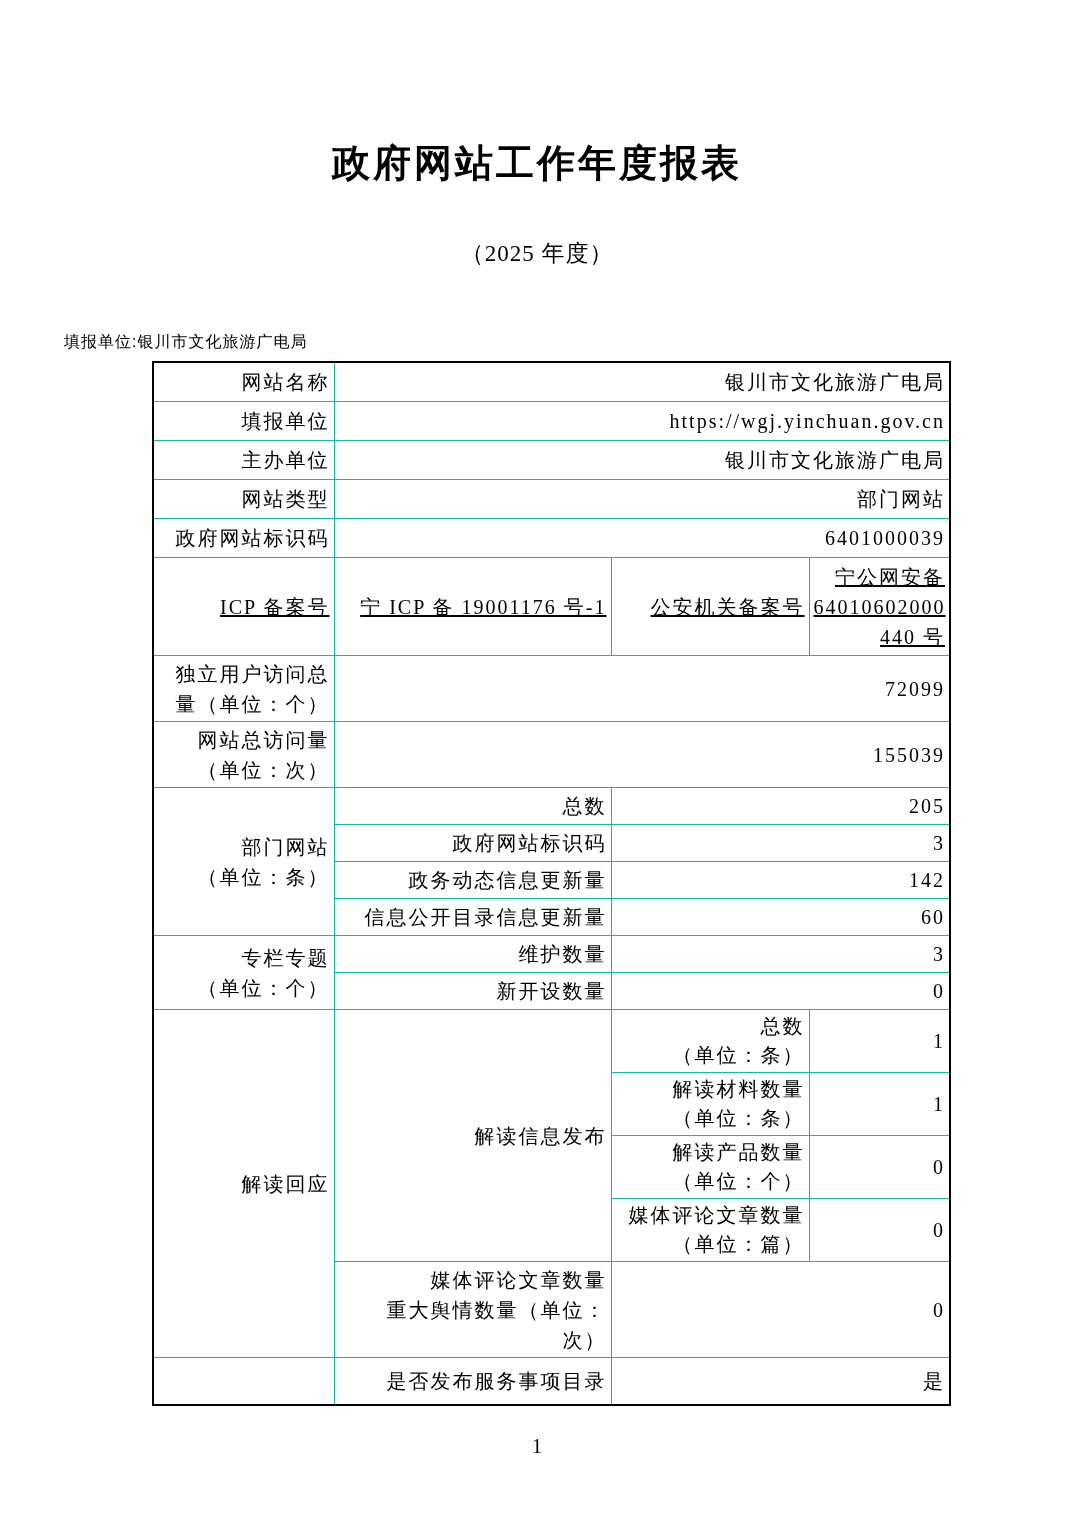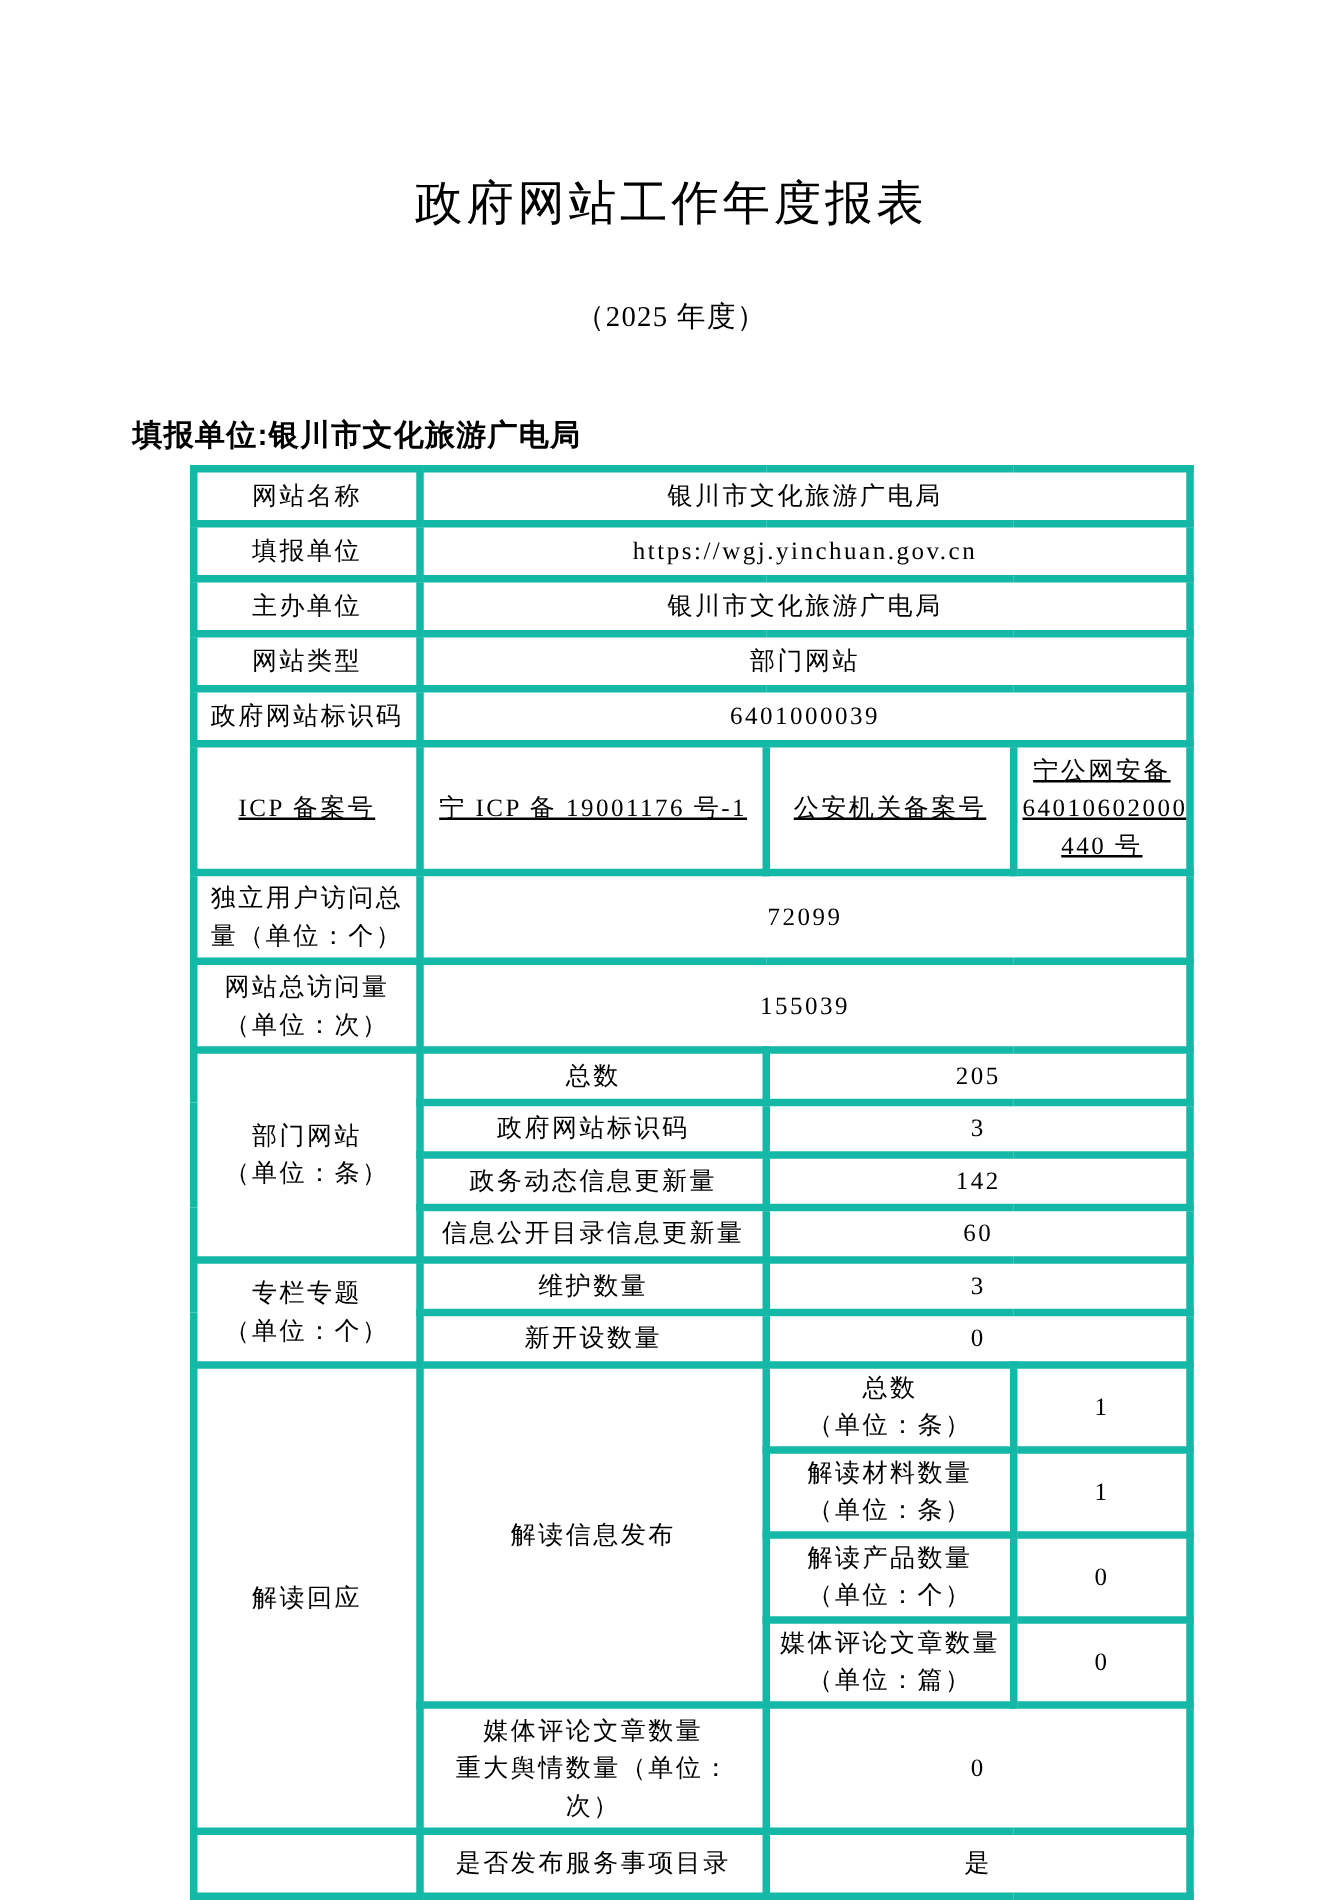--- a/index.html
+++ b/index.html
@@ -5,49 +5,49 @@
   html,body { margin:0; padding:0; }
   body {
     width:1074px; height:1520px; background:#ffffff; color:#000;
     font-family:"Liberation Serif","DejaVu Serif",serif;
     overflow:hidden;
   }
   .doc-title {
     padding-top:140px;
     text-align:center;
     font-family:"Liberation Sans","DejaVu Sans",sans-serif;
-    font-weight:400;
+    font-weight:700;
     font-size:38px;
     letter-spacing:3px;
     line-height:46px;
   }
   .doc-subtitle {
     margin-top:54px;
     text-align:center;
     font-size:23px;
     letter-spacing:1px;
     line-height:28px;
   }
   .reporting-unit {
-    margin:64px 0 8px 106px;
+    margin:64px 0 8px 64px;
     font-family:"Liberation Sans","DejaVu Sans",sans-serif;
-    font-weight:700;
-    font-size:24px;
+    font-weight:400;
+    font-size:16px;
     letter-spacing:1px;
   }
   table.report {
     margin-left:152px;
     width:797px;
     border-collapse:collapse;
     table-layout:fixed;
     border:2px solid #000;
   }
   table.report td {
-    border:6px solid #14b8a6;
-    text-align:center;
+    border:1px solid #14b8a6;
+    text-align:right;
     vertical-align:middle;
     font-size:20px;
     letter-spacing:2px;
     line-height:30px;
     padding:0 4px;
     overflow:hidden;
   }
   tr.h38 td { height:38px; }
   tr.h97 td { height:97px;text-decoration:underline; }
   tr.h65 td { height:65px; }

